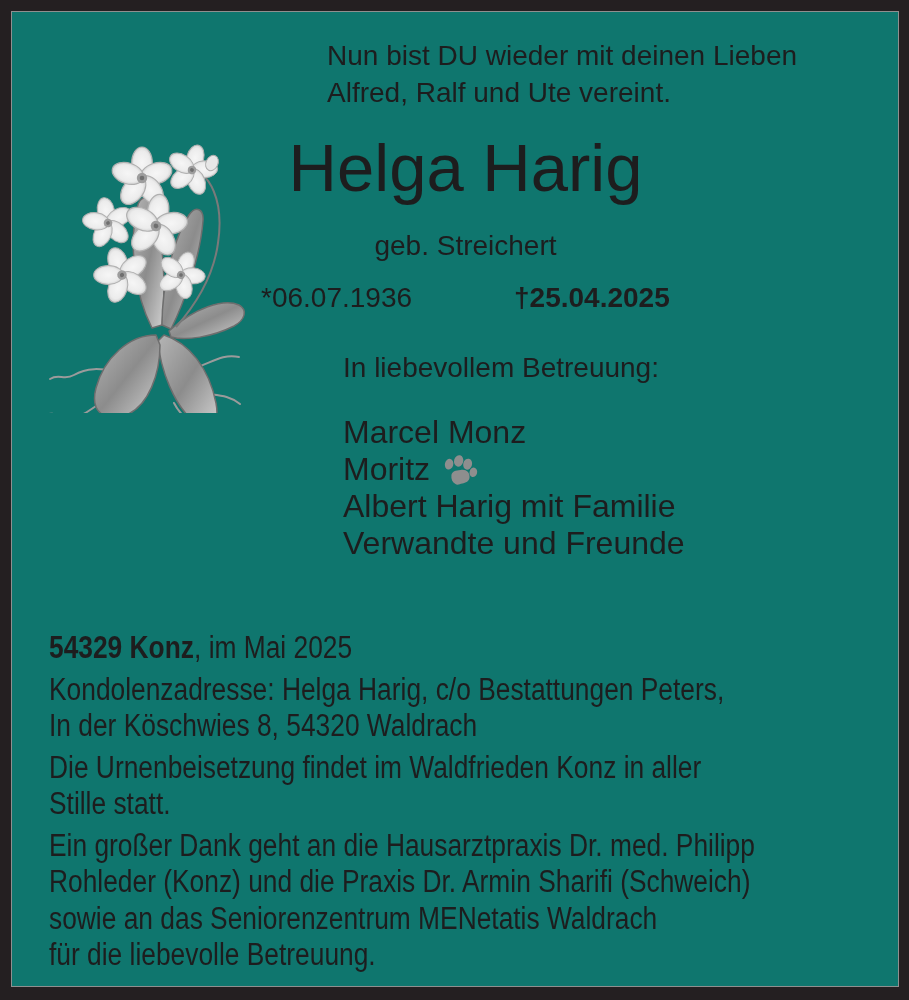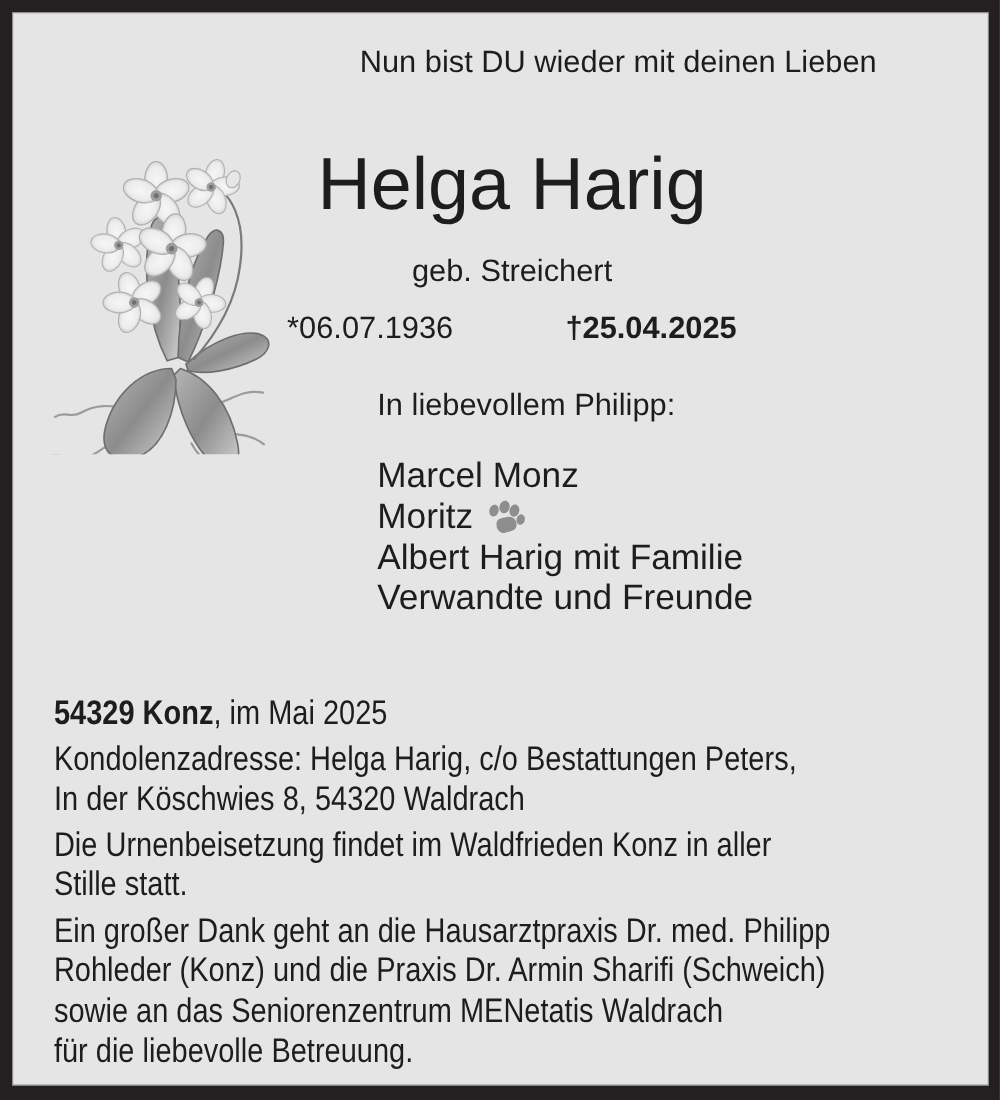--- a/index.html
+++ b/index.html
@@ -1,21 +1,21 @@
 <!DOCTYPE html>
 <html><head>
 <meta charset="utf-8">
 <style>
   html,body{
     margin:0;padding:0;width:909px;height:1000px;background:#ffffff;
     font-family:"Liberation Sans",sans-serif;color:#1d1d1e;overflow:hidden;
     -webkit-font-smoothing:antialiased;
   }
   .sheet{
-    position:absolute;inset:0;box-sizing:border-box;background:#e5e5e5;
+    position:absolute;inset:0;box-sizing:border-box;background:#0f766e;
     border-style:solid;border-color:#241f21;border-width:11px 10px 13px 11px;
     box-shadow:inset 0 0 0 1px #8f8f8f;
     padding-left:36px;
   }
   .orchid{position:absolute;left:22px;top:62px;width:222px;height:340px;}
   .intro{position:absolute;left:316px;top:26px;font-size:28px;line-height:37px;white-space:nowrap;}
   .name{position:absolute;left:0;top:123px;width:909px;text-align:center;font-size:67px;line-height:1;font-weight:400;}
   .maiden{position:absolute;left:0;top:219px;width:909px;text-align:center;font-size:28px;}
   .dates{position:absolute;left:0;top:271px;width:909px;font-size:28px;}
   .birth{position:absolute;left:250px;top:0;white-space:nowrap;text-align:center;}
@@ -86,31 +86,32 @@
     <use href="#flw" transform="translate(122,153) scale(1.18) rotate(8)"></use>
     <use href="#flw" transform="translate(88,202) scale(1.05) rotate(-18)"></use>
     <use href="#flw" transform="translate(147,202) scale(0.9) rotate(22)"></use>
     <g fill="#e7e7e7" stroke="#adadad" stroke-width="1">
       <ellipse cx="178" cy="90" rx="6" ry="8" transform="rotate(25 178 90)"></ellipse>
     </g>
   </svg>
 
   <div class="intro">
     <div>Nun bist DU wieder mit deinen Lieben</div>
+    <div>Alfred, Ralf und Ute vereint.</div>
   </div>
 
   <div class="name">Helga Harig</div>
   <div class="maiden">geb. Streichert</div>
 
   <div class="dates">
     <span class="birth">*06.07.1936</span>
     <span class="death">†25.04.2025</span>
   </div>
 
-  <div class="gedenken">In liebevollem Philipp:</div>
+  <div class="gedenken">In liebevollem Betreuung:</div>
 
   <div class="names">
     <div class="row">Marcel Monz</div>
     <div class="row">
       <span>Moritz</span><svg class="paw" viewBox="0 0 40 34" xmlns="http://www.w3.org/2000/svg">
         <g fill="#8e8e8e" transform="rotate(14 20 17)">
           <ellipse cx="8" cy="14" rx="4.2" ry="5.4"></ellipse>
           <ellipse cx="16.5" cy="8.5" rx="4.6" ry="5.8"></ellipse>
           <ellipse cx="26" cy="9.5" rx="4.4" ry="5.6"></ellipse>
           <ellipse cx="33.5" cy="16" rx="3.8" ry="4.8"></ellipse>

